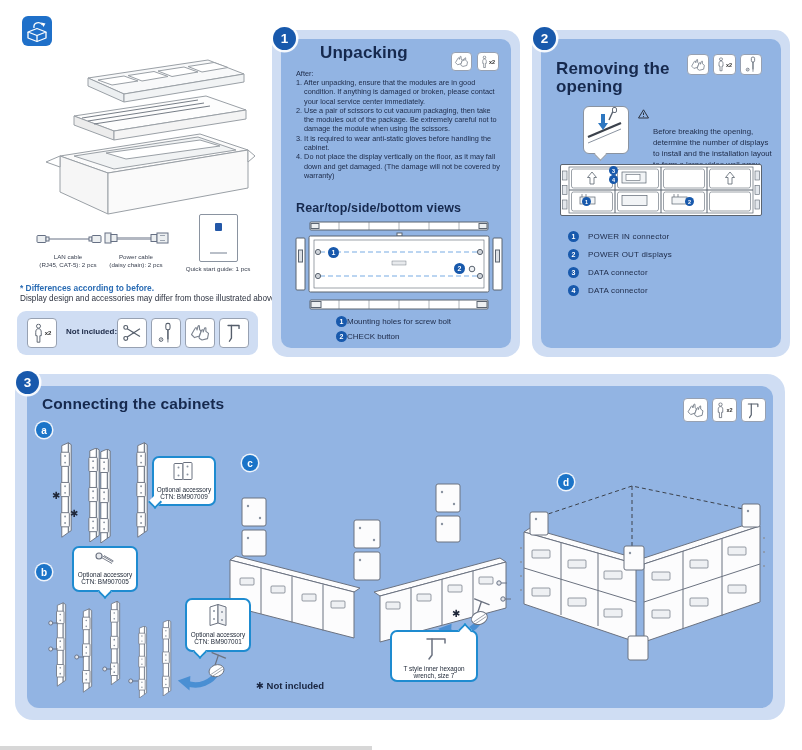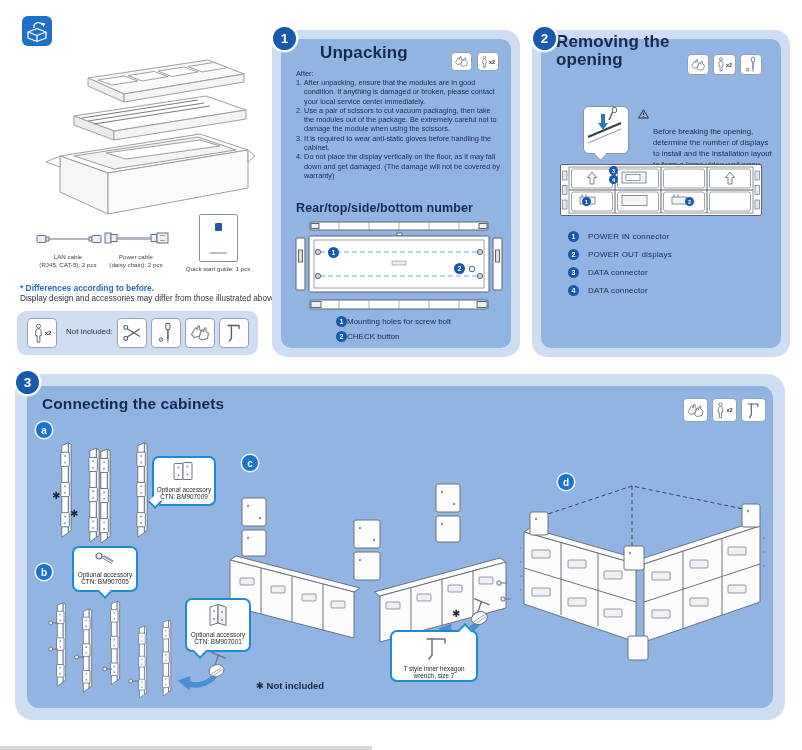--- a/index.html
+++ b/index.html
@@ -199,21 +199,21 @@
   <div class="abs" style="left:20px;top:283px;font-size:8.4px;font-weight:700;color:#2a6cb4;">* Differences according to before.</div>
   <div class="abs" style="left:20px;top:294px;font-size:8.2px;color:#2d3340;">Display design and accessories may differ from those illustrated above.</div>
 
   <div class="abs" style="left:17px;top:311px;width:241px;height:44px;background:#cfddf3;border-radius:9px;">
     <div class="icon-box" style="left:10px;top:7px;width:30px;height:30px;">
       <svg width="11" height="21" viewBox="0 0 12 22">
           <use href="#sym-person"></use>
         </svg>
       <span class="x2" style="font-size:6px;">x2</span>
     </div>
-    <div class="abs" style="left:49px;top:16px;font-size:8px;color:#1c2947;">Not included:</div>
+    <div class="abs" style="left:49px;top:16px;font-size:8px;color:#1c2947;font-weight:bold;">Not included:</div>
     <div class="icon-box" style="left:100px;top:7px;width:30px;height:30px;">
       <svg width="21" height="21" viewBox="0 0 24 24">
           <use href="#sym-scissors"></use>
         </svg>
     </div>
     <div class="icon-box" style="left:134px;top:7px;width:30px;height:30px;">
       <svg width="22" height="22" viewBox="0 0 24 24">
           <use href="#sym-screwdriver"></use>
         </svg>
     </div>
@@ -247,21 +247,21 @@
   </div>
 
   <div class="abs small-heading" style="left:296px;top:69px;">After:</div>
   <div class="abs" style="left:296px;top:78px;width:205px;">
     <div class="note">1. After unpacking, ensure that the modules are in good condition. If anything is damaged or broken, please contact your local service center immediately.</div>
     <div class="note">2. Use a pair of scissors to cut vacuum packaging, then take the modules out of the package. Be extremely careful not to damage the module when using the scissors.</div>
     <div class="note">3. It is required to wear anti-static gloves before handling the cabinet.</div>
     <div class="note">4. Do not place the display vertically on the floor, as it may fall down and get damaged. (The damage will not be covered by warranty)</div>
   </div>
 
-  <div class="panel-title" style="left:296px;top:202px;font-size:12.5px;">Rear/top/side/bottom number</div>
+  <div class="panel-title" style="left:296px;top:202px;font-size:12.5px;">Rear/top/side/bottom views</div>
 
   <div class="abs" style="left:294px;top:220px;width:210px;height:92px;">
     <svg width="210" height="92" viewBox="0 0 210 92">
       <g stroke="#5b6470" stroke-width="1" fill="#fff">
         <rect x="16" y="2" width="178" height="8" rx="1"></rect>
         <rect x="17" y="3.5" width="8" height="5" fill="#eceff1"></rect>
         <rect x="185" y="3.5" width="8" height="5" fill="#eceff1"></rect>
         <path d="M45 2 V10 M75 2 V10 M105 2 V10 M135 2 V10 M165 2 V10" stroke-width=".5"></path>
         <rect x="2" y="18" width="9" height="52" rx="1"></rect>
         <rect x="4.5" y="30" width="4" height="12" fill="#dde1e6"></rect>
@@ -295,21 +295,21 @@
     <span class="legend-text">Mounting holes for screw bolt</span>
   </div>
   <div class="legend-row" style="left:336px;top:331px;">
     <span class="num-badge">2</span>
     <span class="legend-text">CHECK button</span>
   </div>
 
   <div class="panel-outer" style="left:532px;top:30px;width:258px;height:327px;"></div>
   <div class="panel-inner" style="left:541px;top:39px;width:240px;height:309px;"></div>
   <div class="step-badge" style="left:533px;top:27px;">2</div>
-  <div class="panel-title" style="left:556px;top:33px;font-size:17px;">
+  <div class="panel-title" style="left:556px;top:60px;font-size:17px;">
     <div>Removing the</div>
     <div>opening</div>
   </div>
 
   <div class="icon-box" style="left:687px;top:54px;width:22px;height:21px;">
     <svg width="18" height="18" viewBox="0 0 24 24">
         <use href="#sym-gloves"></use>
       </svg>
   </div>
   <div class="icon-box" style="left:713px;top:54px;width:23px;height:21px;">

